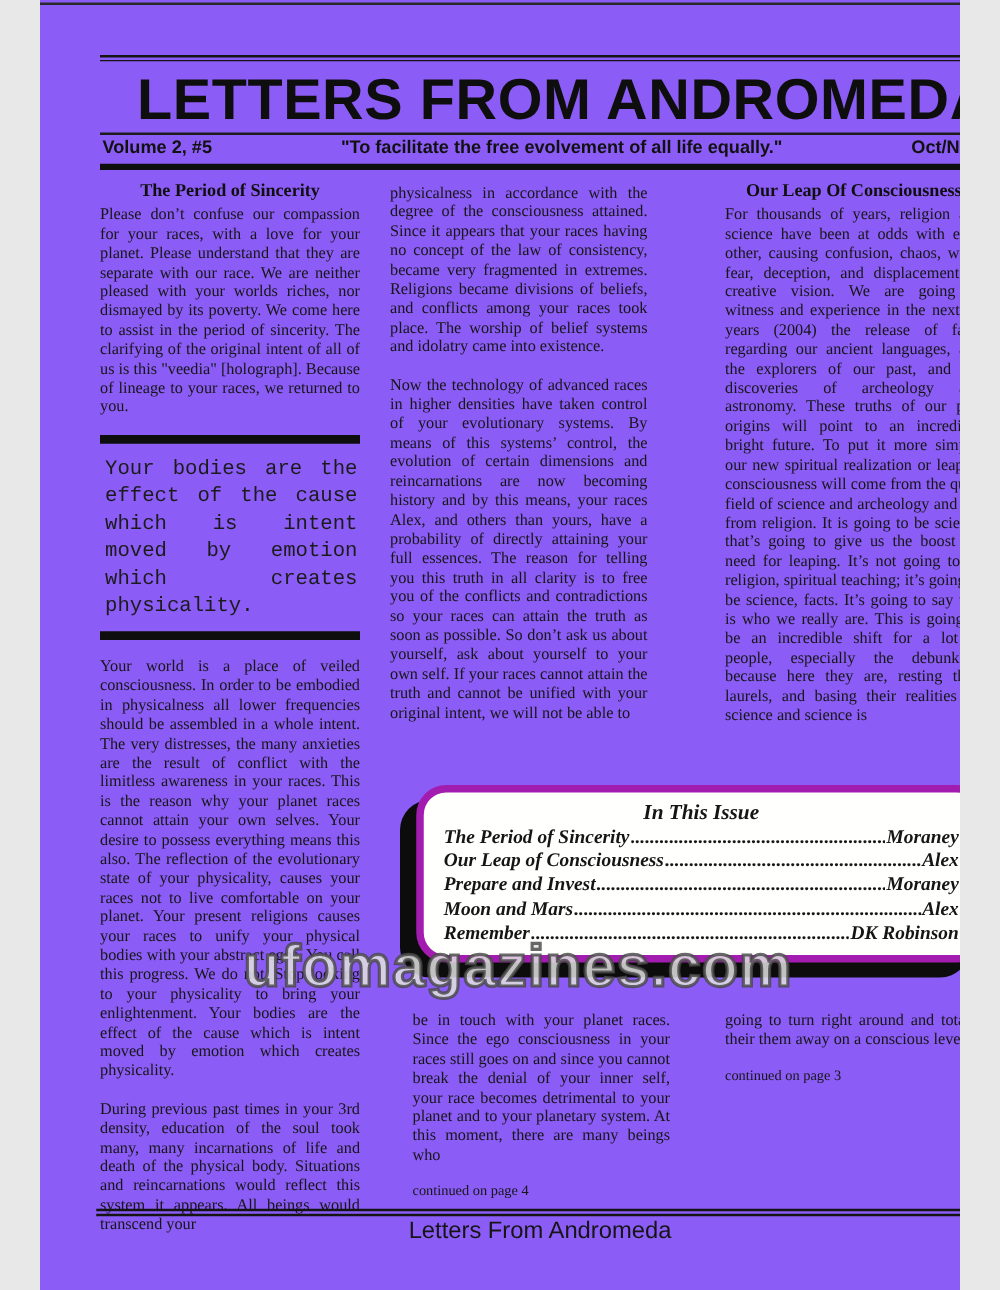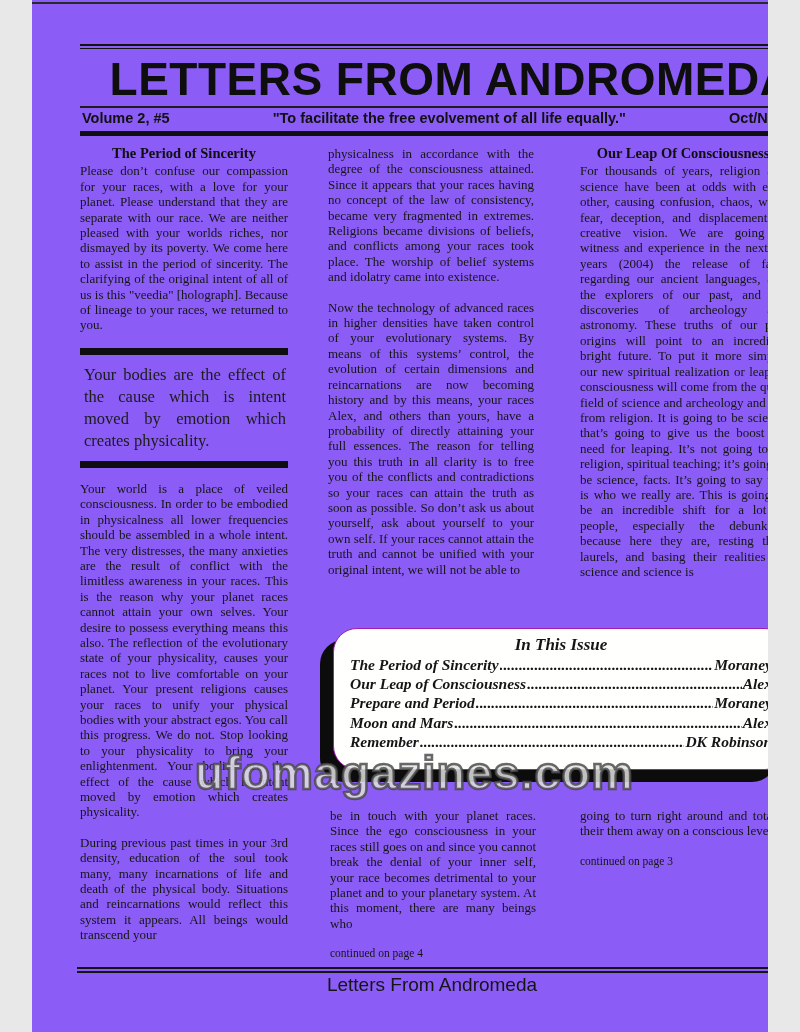--- a/index.html
+++ b/index.html
@@ -28,38 +28,38 @@
   .head-thick-bar { position:absolute; top:131px; left:48px; width:743px; height:5px; background:#0f0f0f; }
 
   
   .col {
     position:absolute; top:146px;
     font-size:13px; line-height:15.4px; text-align:justify; color:#161616;
   }
   .col p { margin-bottom:15px; }
   .col p:last-child { margin-bottom:0; }
   .col-1 { left:48px;  width:208px; }
-  .col-2 { left:296px; width:206px; }
+  .col-2 { left:280px; width:206px; }
   .col-3 { left:548px; width:206px; }
   .article-heading {
     font-size:14.5px; font-weight:700; text-align:center; margin-bottom:2px; color:#0f0f0f;
   }
   
   .pull-quote { margin:4px 0 13px 0; }
   .pq-bar { height:7px; background:#0e0e0e; }
   .pq-text {
-    font-family:Liberation Serif, serif;
+    font-family:Liberation Mono, monospace;
     font-size:16.5px; line-height:22px; text-align:justify;
     padding:9px 2px 9px 4px; color:#1b1b1b;
   }
 
   
   .issue-box {
     position:absolute; left:301px; top:628px; width:456px; height:142px;
-    background:#fffffd; border:1px solid #a21caf; border-radius:24px;
+    background:#fffffd; border:6px solid #a21caf; border-radius:24px;
     box-shadow:-13px 12px 0 #0c0c0c;
     padding:5px 16px 0 16px; z-index:2;
   }
   .issue-title {
     text-align:center; font-style:italic; font-weight:700; font-size:17px; line-height:21px;
   }
   .toc-row {
     display:flex; align-items:baseline;
     font-style:italic; font-weight:700; font-size:15.5px; line-height:19.2px; white-space:nowrap;
   }
@@ -144,21 +144,21 @@
       <span>The Period of Sincerity</span>
       <span class="toc-dots"></span>
       <span>Moraney</span>
     </div>
     <div class="toc-row">
       <span>Our Leap of Consciousness</span>
       <span class="toc-dots"></span>
       <span>Alex</span>
     </div>
     <div class="toc-row">
-      <span>Prepare and Period</span>
+      <span>Prepare and Invest</span>
       <span class="toc-dots"></span>
       <span>Moraney</span>
     </div>
     <div class="toc-row">
       <span>Moon and Mars</span>
       <span class="toc-dots"></span>
       <span>Alex</span>
     </div>
     <div class="toc-row">
       <span>Remember</span>

